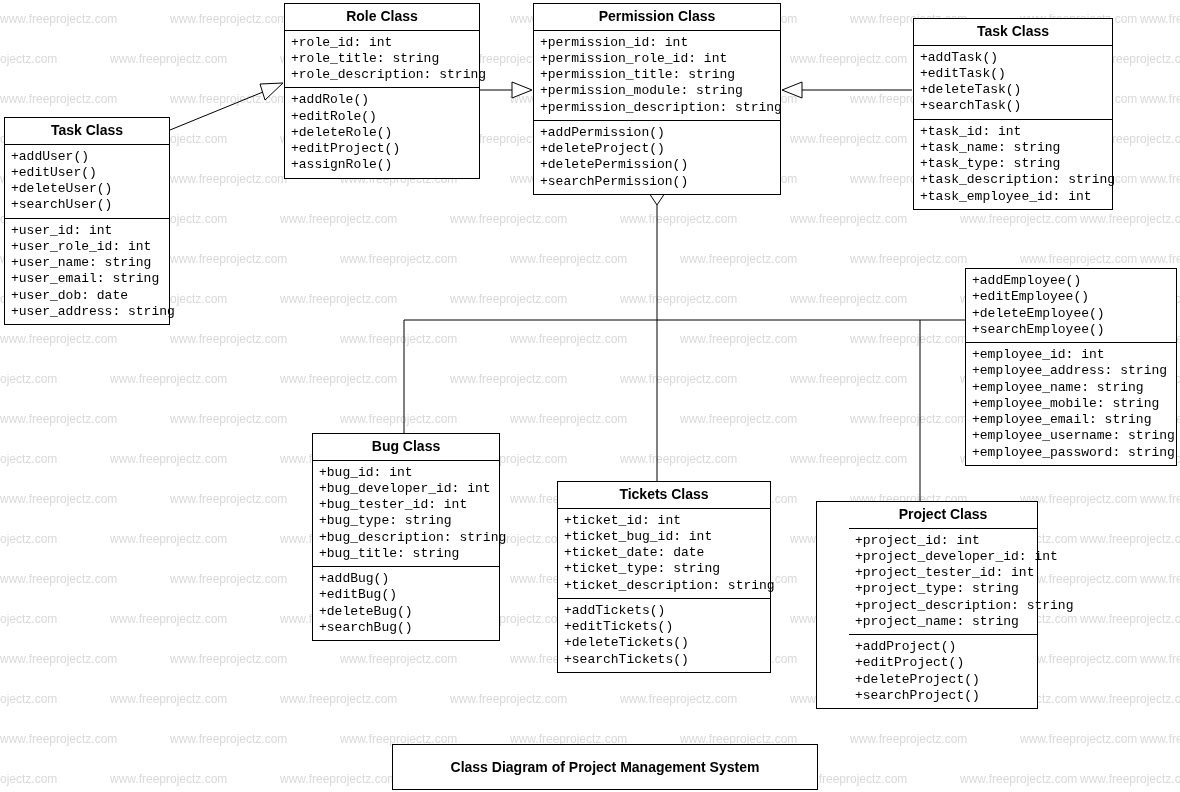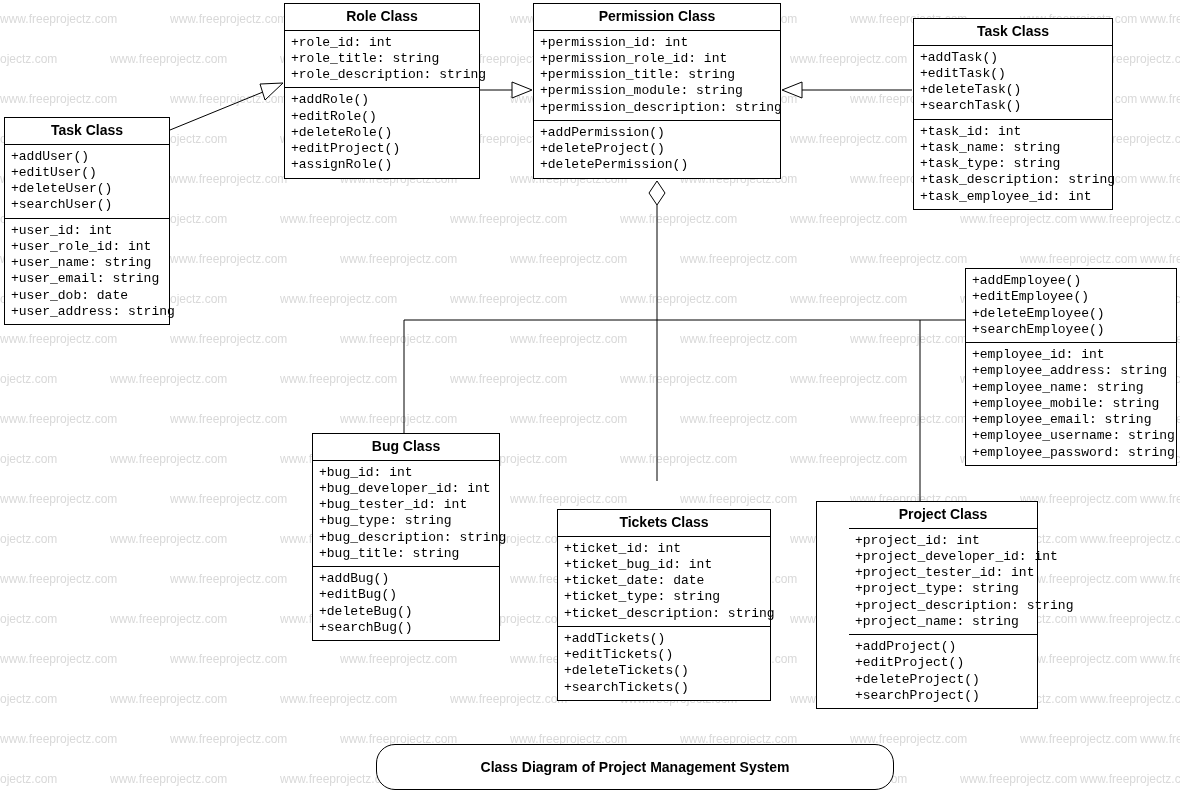--- a/index.html
+++ b/index.html
@@ -300,20 +300,21 @@
       <div class="uml-row">+permission_id: int</div>
       <div class="uml-row">+permission_role_id: int</div>
       <div class="uml-row">+permission_title: string</div>
       <div class="uml-row">+permission_module: string</div>
       <div class="uml-row">+permission_description: string</div>
     </div>
   <div class="uml-section">
       <div class="uml-row">+addPermission()</div>
       <div class="uml-row">+deleteProject()</div>
       <div class="uml-row">+deletePermission()</div>
+      <div class="uml-row">+searchPermission()</div>
     </div>
 </div>
 
 <div class="uml-class" style="left:913px; top:18px; width:200px;">
   <div class="uml-title">Task Class</div>
   <div class="uml-section">
       <div class="uml-row">+addTask()</div>
       <div class="uml-row">+editTask()</div>
       <div class="uml-row">+deleteTask()</div>
       <div class="uml-row">+searchTask()</div>
@@ -356,21 +357,21 @@
       <div class="uml-row">+bug_title: string</div>
     </div>
   <div class="uml-section">
       <div class="uml-row">+addBug()</div>
       <div class="uml-row">+editBug()</div>
       <div class="uml-row">+deleteBug()</div>
       <div class="uml-row">+searchBug()</div>
     </div>
 </div>
 
-<div class="uml-class" style="left:557px; top:481px; width:214px;margin-top:28px;">
+<div class="uml-class" style="left:557px; top:481px; width:214px;">
   <div class="uml-title">Tickets Class</div>
   <div class="uml-section">
       <div class="uml-row">+ticket_id: int</div>
       <div class="uml-row">+ticket_bug_id: int</div>
       <div class="uml-row">+ticket_date: date</div>
       <div class="uml-row">+ticket_type: string</div>
       <div class="uml-row">+ticket_description: string</div>
     </div>
   <div class="uml-section">
       <div class="uml-row">+addTickets()</div>
@@ -391,13 +392,13 @@
       <div class="uml-row">+project_name: string</div>
     </div>
   <div class="uml-section">
       <div class="uml-row">+addProject()</div>
       <div class="uml-row">+editProject()</div>
       <div class="uml-row">+deleteProject()</div>
       <div class="uml-row">+searchProject()</div>
     </div>
 </div>
 
-<div class="diagram-title-box" style="left:376px; top:744px; width:518px;border-radius:19px;">Class Diagram of Project Management System</div>
+<div class="diagram-title-box" style="left:392px; top:744px; width:426px;">Class Diagram of Project Management System</div>
 
 </body></html>

